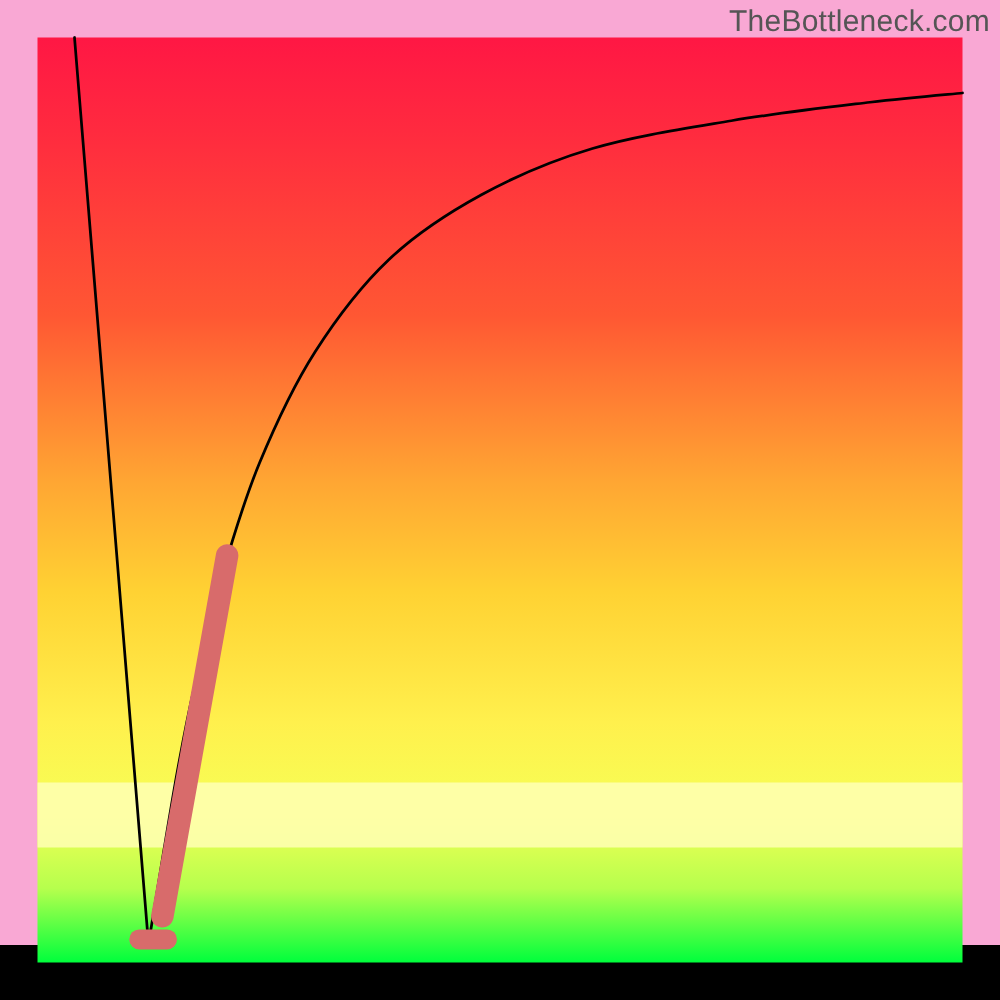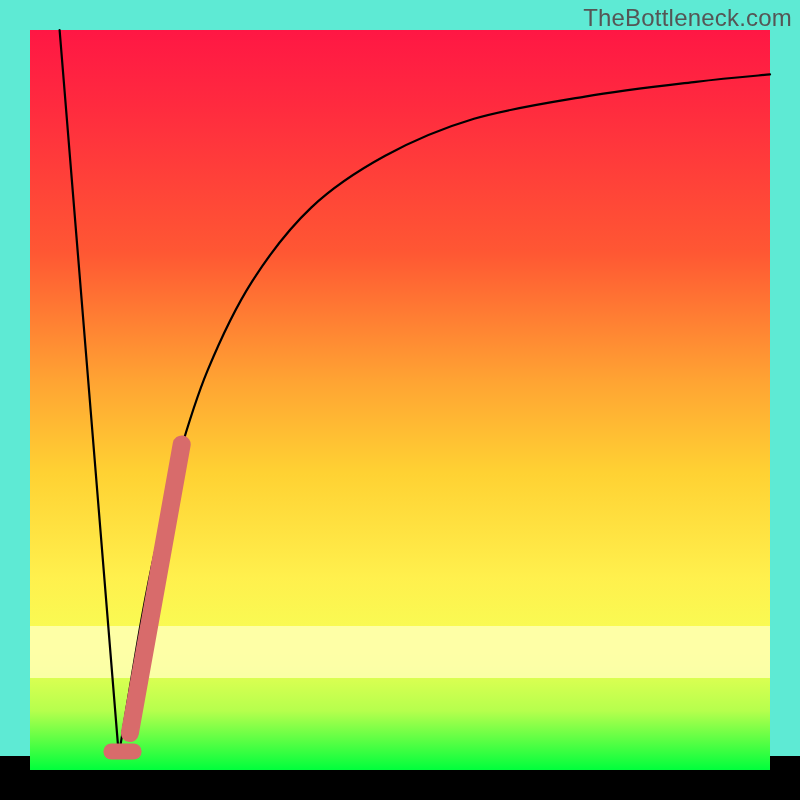--- a/index.html
+++ b/index.html
@@ -10,21 +10,21 @@
     background: #000;
     overflow: hidden;
     font-family: Arial, Helvetica, sans-serif;
   }
   .frame {
     position: absolute;
     left: 0;
     top: 0;
     width: 800px;
     height: 756px;
-    background: #5eead4;
+    background: #f9a8d4;
   }
   .plot {
     position: absolute;
     left: 30px;
     top: 30px;
     width: 740px;
     height: 740px;
     
     background: linear-gradient(to bottom,
       #ff1744 0%,

